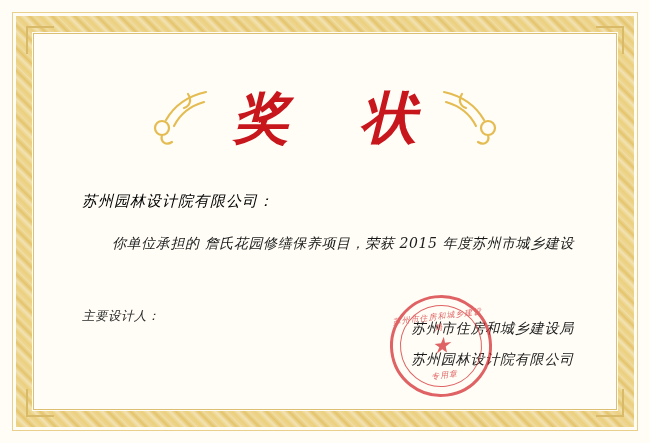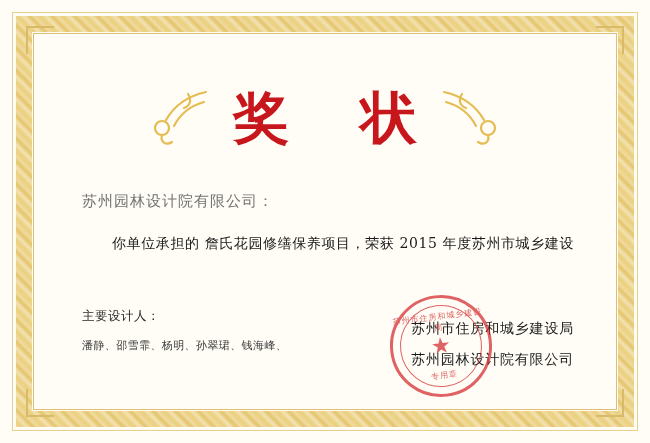--- a/index.html
+++ b/index.html
@@ -88,20 +88,21 @@
   .corner.bl { left: 26px; bottom: 26px; border-left-width: 2px; border-bottom-width: 2px; }
   .corner.br { right: 26px; bottom: 26px; border-right-width: 2px; border-bottom-width: 2px; }
 
   
   .content {
     position: absolute;
     left: 40px;
     top: 40px;
     right: 40px;
     bottom: 40px;
+    font-style: italic;
   }
 
   
   .title-row {
     position: absolute;
     left: 0;
     right: 0;
     top: 38px;
     height: 78px;
     display: flex;
@@ -128,21 +129,21 @@
   .flourish.left  { left: 108px; }
   .flourish.right { right: 108px; }
 
   
   .salutation {
     position: absolute;
     left: 42px;
     top: 152px;
     font-family: "DejaVu Serif", "Liberation Serif", serif;
     font-size: 15px;
-    color: #737373;
+    color: #000000;
     letter-spacing: 1px;
   }
   .para {
     position: absolute;
     left: 42px;
     right: 34px;
     top: 188px;
     font-family: "DejaVu Serif", "Liberation Serif", serif;
     font-size: 14px;
     color: #1a1a1a;
@@ -155,21 +156,21 @@
   .designers {
     position: absolute;
     left: 42px;
     top: 268px;
     font-family: "DejaVu Serif", "Liberation Serif", serif;
     color: #2a2a2a;
   }
   .designers-label {
     font-size: 12.5px;
     letter-spacing: 0.5px;
-    margin-bottom: 12px;
+    margin-bottom: 23px;
   }
   .designers-line {
     font-size: 11px;
     letter-spacing: 0.4px;
     line-height: 18px;
     color: #3a3a3a;
   }
 
   
   .issuer {
@@ -276,21 +277,20 @@
     </div>
 
     <div class="salutation">苏州园林设计院有限公司：</div>
 
     <div class="para">
       <div><span class="indent"></span><span>你单位承担的  詹氏花园修缮保养项目，荣获 2015 年度苏州市城乡建设</span></div>
     </div>
 
     <div class="designers">
       <div class="designers-label">主要设计人：</div>
-      <div class="designers-line">潘静、邵雪霏、杨明、孙翠珺、钱海峰、</div>
     </div>
 
     <div class="issuer">
       <div class="issuer-name">苏州市住房和城乡建设局</div>
       <div class="issuer-date">苏州园林设计院有限公司</div>
     </div>
 
     <div class="seal">
       <div class="seal-inner-ring"></div>
       <div class="seal-text-top">苏州市住房和城乡建设局</div>

